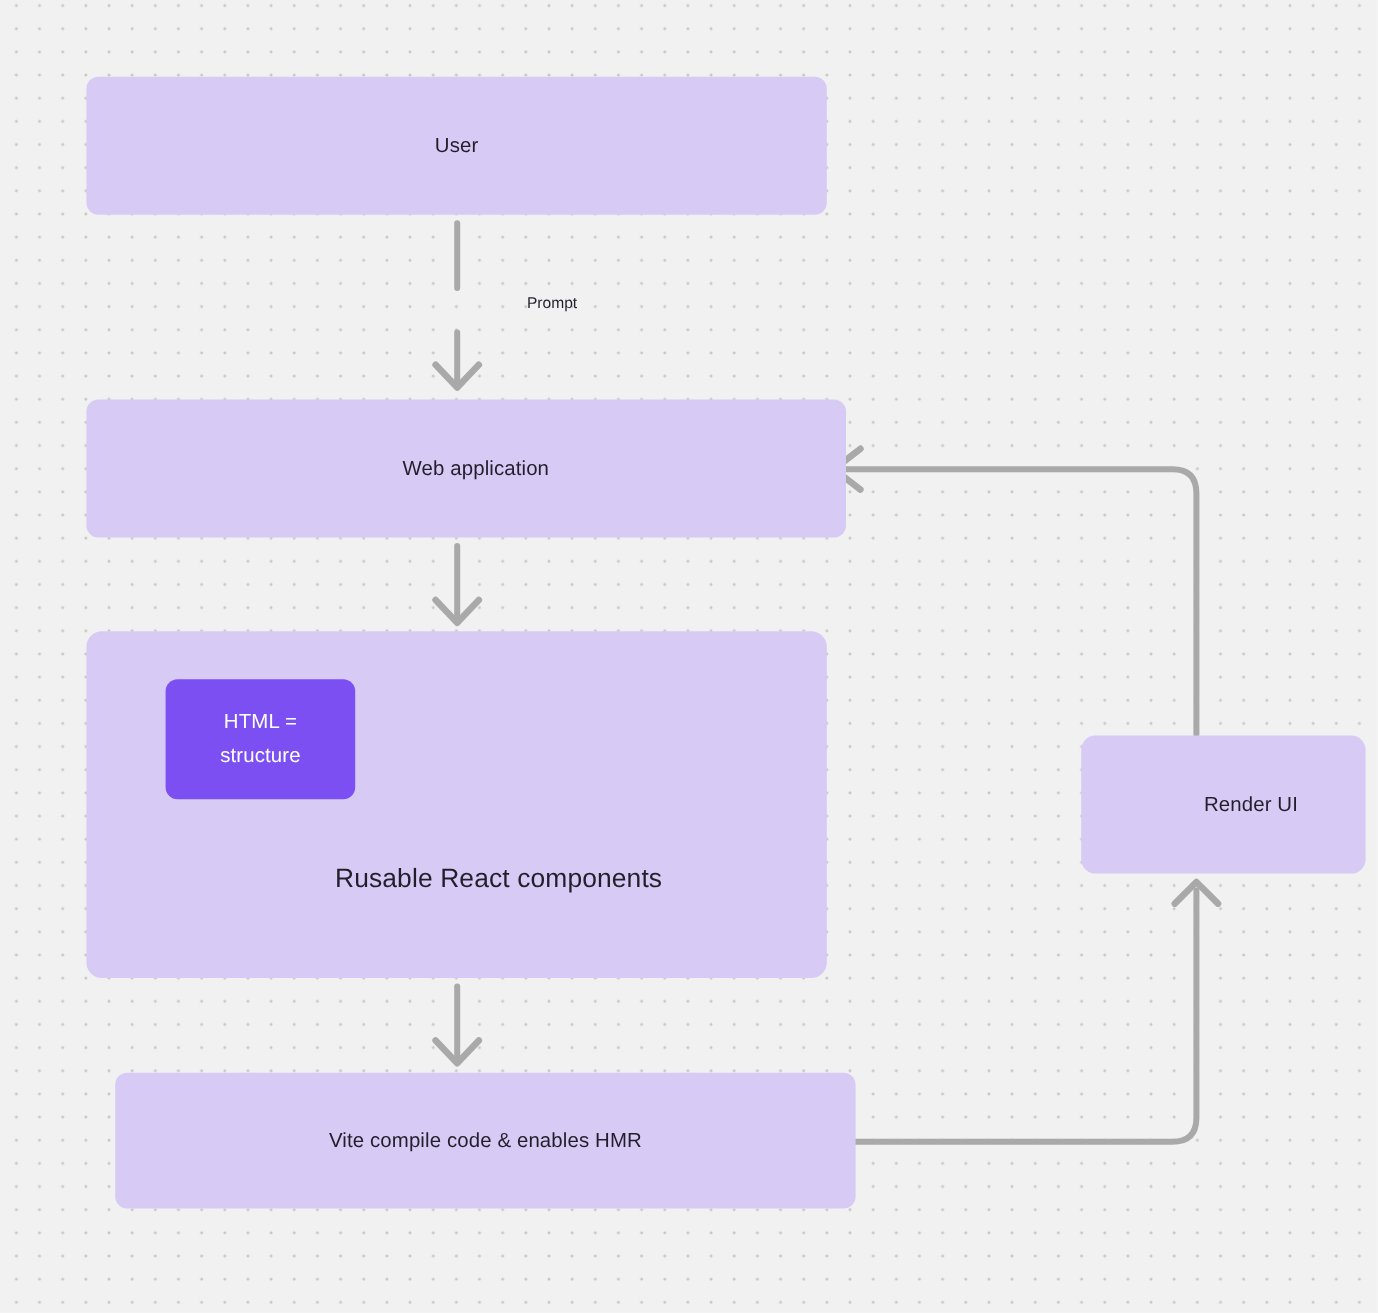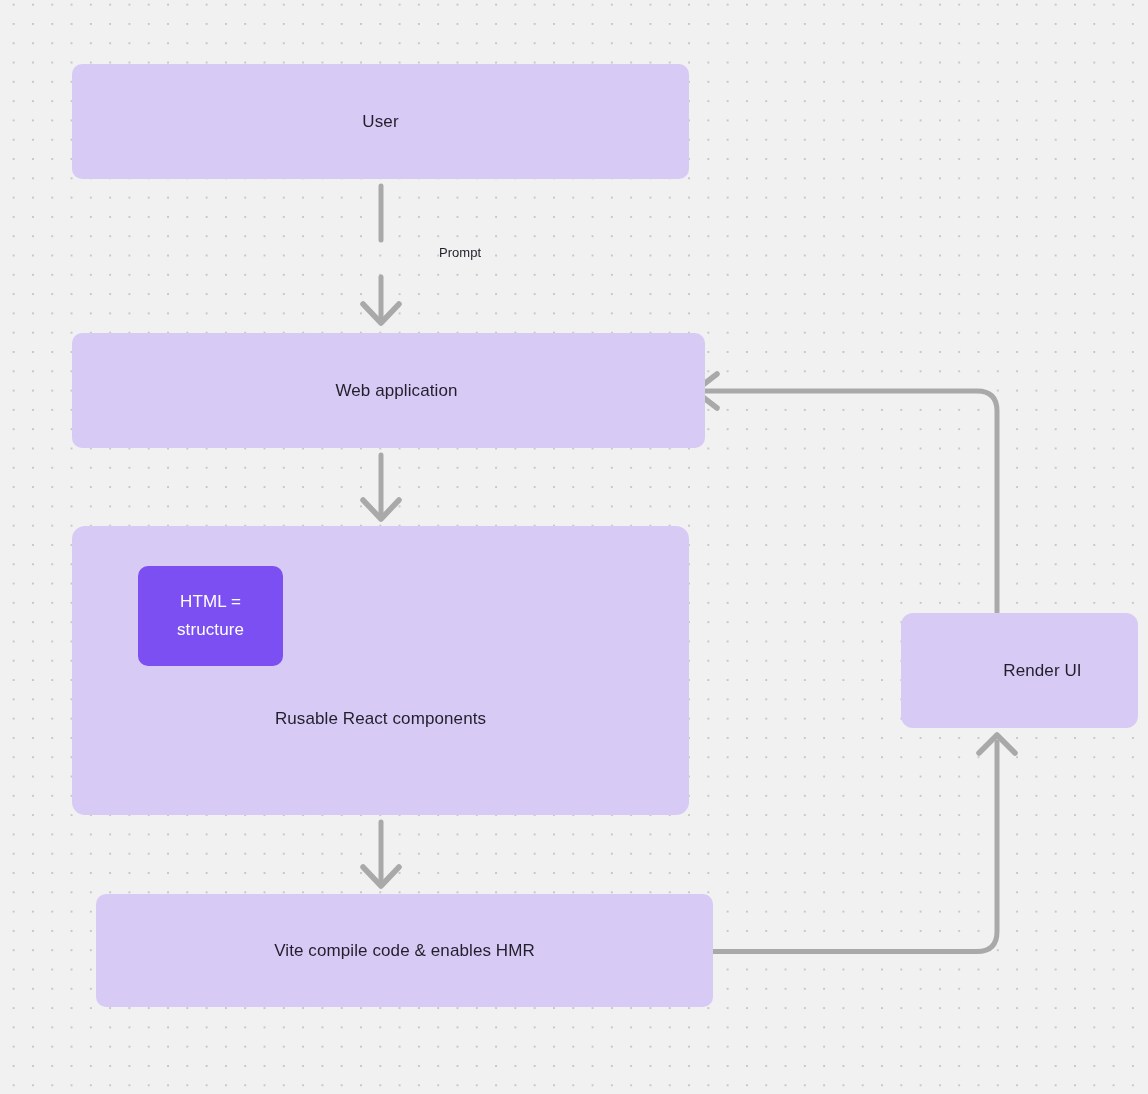--- a/index.html
+++ b/index.html
@@ -29,26 +29,26 @@
     font-size:17px;font-weight:500;letter-spacing:.1px;
     border-radius:10px;text-align:center;
   }
   .node-user{left:72px;top:64px;width:617px;height:115px;align-items:center;}
   .node-web-application{left:72px;top:333px;width:617px;height:115px;padding-left:16px;}
   .node-components-group{left:72px;top:526px;width:617px;height:289px;border-radius:13px;display:block;}
   .node-vite{left:72px;top:894px;width:617px;height:113px;margin-left:24px;}
   .node-render-ui{left:901px;top:613px;width:191px;height:115px;border-radius:12px;padding-left:46px;}
   .chip-row{position:absolute;left:66px;top:40px;display:flex;gap:24px;}
   .chip{
-    width:145px;height:100px;box-sizing:border-box;padding:0 18px;
+    width:158px;height:100px;box-sizing:border-box;padding:0 18px;
     display:flex;align-items:center;justify-content:center;
     background:var(--accent-fill);color:var(--accent-text);
     border-radius:10px;font-size:17px;font-weight:500;line-height:28px;text-align:center;
   }
-  .group-label{position:absolute;left:0;top:183px;width:100%;text-align:center;font-size:17px;font-weight:500;color:var(--node-text);}
+  .group-label{position:absolute;left:0;top:193px;width:100%;text-align:center;font-size:22px;font-weight:500;color:var(--node-text);padding-left:35px;}
   .edge-label{
     position:absolute;left:281px;top:245px;width:200px;text-align:right;
     font-size:13px;font-weight:500;color:var(--node-text);
   }
 </style>
 </head>
 <body>
 
 <div class="canvas">
 

